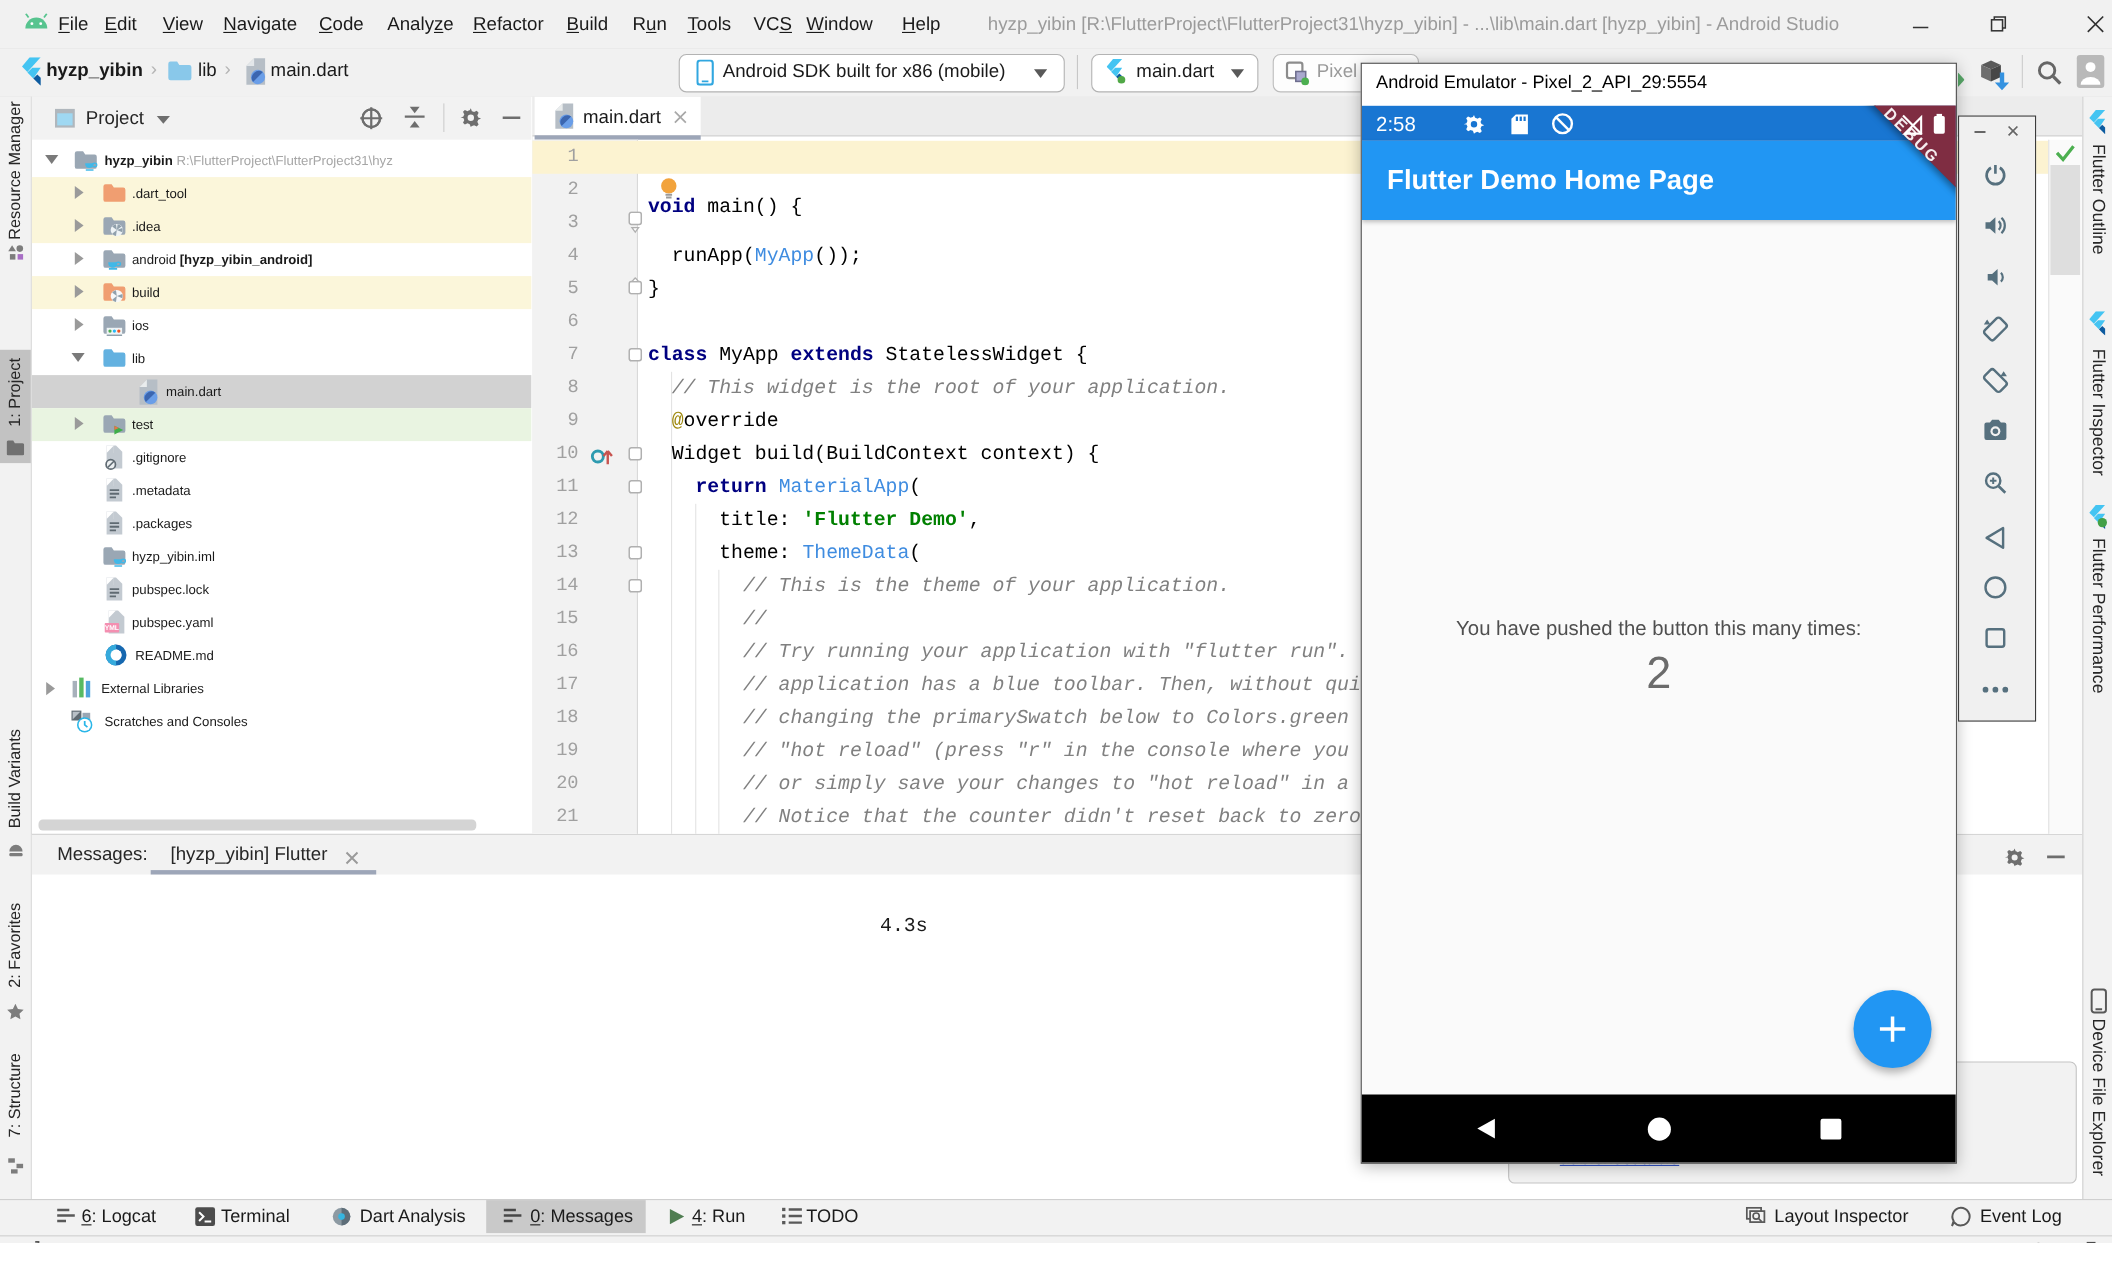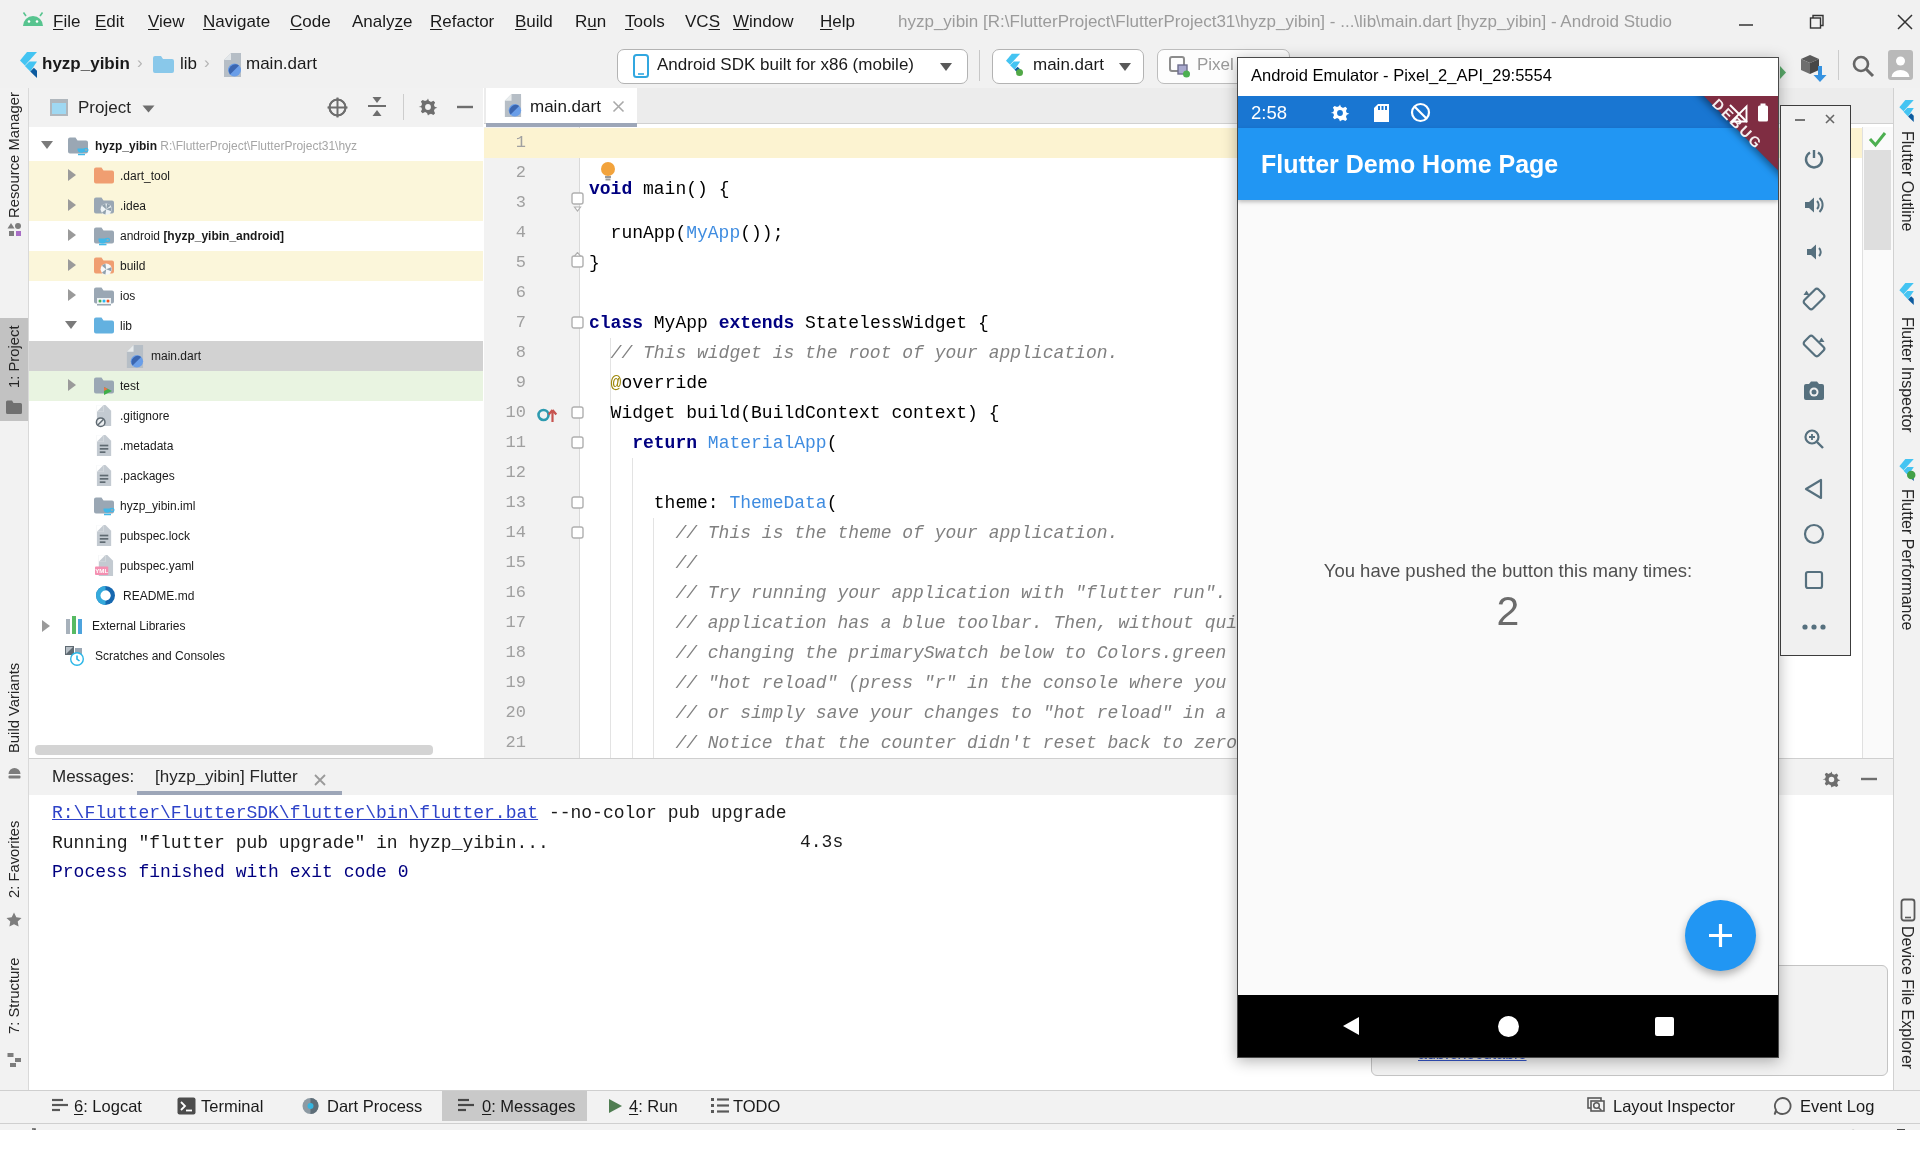--- a/index.html
+++ b/index.html
@@ -392,23 +392,20 @@
       <path d="M2 2 L12 12 M12 2 L2 12" stroke="#9a9a9a" stroke-width="1.8"></path>
     </svg>
 <div class="a" style="left:137px;top:791px;width:205px;height:4px;background:#9da6b8;"></div>
 <svg class="a" style="left:1822px;top:770px" width="19" height="19" viewBox="0 0 24 24">
       <path fill="#6e6e6e" d="M12 8.5 a3.5 3.5 0 1 0 0 7 a3.5 3.5 0 0 0 0-7 z M12 1.8 l1.2 3.1 a7.6 7.6 0 0 1 2.3 1 l3-1.4 2 2 -1.4 3 a7.6 7.6 0 0 1 1 2.3 l3.1 1.2 v0 l-3.1 1.2 a7.6 7.6 0 0 1-1 2.3 l1.4 3 -2 2 -3-1.4 a7.6 7.6 0 0 1-2.3 1 L12 22.2 l-1.2-3.1 a7.6 7.6 0 0 1-2.3-1 l-3 1.4 -2-2 1.4-3 a7.6 7.6 0 0 1-1-2.3 L.8 12 l3.1-1.2 a7.6 7.6 0 0 1 1-2.3 l-1.4-3 2-2 3 1.4 a7.6 7.6 0 0 1 2.3-1 z"></path>
     </svg>
 <svg class="a" style="left:1860px;top:777px" width="18" height="4" viewBox="0 0 18 4">
       <line x1="1" y1="2" x2="17" y2="2" stroke="#6e6e6e" stroke-width="2.4"></line>
     </svg>
 
-<div class="a mono" style="left:52px;top:799px;font-size:18px;line-height:29.5px;white-space:pre;"><span style="color:#2e43c8;text-decoration:underline;">R:\Flutter\FlutterSDK\flutter\bin\flutter.bat</span> --no-color pub upgrade
-Running "flutter pub upgrade" in hyzp_yibin...
-<span style="color:#000080;">Process finished with exit code 0</span></div>
 <div class="a mono" style="left:800px;top:828px;font-size:18px;line-height:29.5px;">4.3s</div>
 
 <div class="a" style="left:484px;top:88px;width:1409px;height:670px;background:#fff;"></div>
 
 <div class="a" style="left:484px;top:88px;width:1409px;height:35px;background:#ececec;border-bottom:1px solid #d1d1d1;"></div>
 <div class="a" style="left:486px;top:88px;width:151px;height:35px;background:#fff;"></div>
 <div class="a" style="left:486px;top:123px;width:151px;height:4px;background:#9da6b8;"></div>
 <svg class="a" style="left:502px;top:93px" width="21" height="25" viewBox="0 0 22 26">
       <path d="M10 1 H20 V25 H3 V8 z" fill="#b6bec6"></path>
       <path d="M10 1 V8 H3 z" fill="#e9eced"></path>
@@ -485,20 +482,21 @@
     </svg>
 
 <div class="codeline" style="top:174px;"><span class="k">void</span> main() {</div>
 <div class="codeline" style="top:218px;">  runApp(<span class="cb">MyApp</span>());</div>
 <div class="codeline" style="top:248px;">}</div>
 <div class="codeline" style="top:338px;"><span class="cm">  // This widget is the root of your application.</span></div>
 <div class="codeline" style="top:308px;"><span class="k">class</span> MyApp <span class="k">extends</span> StatelessWidget {</div>
 <div class="codeline" style="top:368px;">  <span style="color:#9e880d;">@</span>override</div>
 <div class="codeline" style="top:398px;">  Widget build(BuildContext context) {</div>
 <div class="codeline" style="top:428px;">    <span class="k">return</span> <span class="cb">MaterialApp</span>(</div>
+<div class="codeline" style="top:458px;">      title: <span class="s">'Flutter Demo'</span>,</div>
 <div class="codeline" style="top:488px;">      theme: <span class="cb">ThemeData</span>(</div>
 <div class="codeline" style="top:518px;"><span class="cm">        // This is the theme of your application.</span></div>
 <div class="codeline" style="top:548px;"><span class="cm">        //</span></div>
 <div class="codeline" style="top:578px;"><span class="cm">        // Try running your application with "flutter run". You'll see the</span></div>
 <div class="codeline" style="top:608px;"><span class="cm">        // application has a blue toolbar. Then, without quitting the app, try</span></div>
 <div class="codeline" style="top:638px;"><span class="cm">        // changing the primarySwatch below to Colors.green and then invoke</span></div>
 <div class="codeline" style="top:668px;"><span class="cm">        // "hot reload" (press "r" in the console where you ran "flutter run",</span></div>
 <div class="codeline" style="top:698px;"><span class="cm">        // or simply save your changes to "hot reload" in a Flutter IDE).</span></div>
 <div class="codeline" style="top:728px;"><span class="cm">        // Notice that the counter didn't reset back to zero; the application</span></div>
 
@@ -545,21 +543,21 @@
       <rect x="0.5" y="0.5" width="18" height="17" rx="2" fill="#4c4c4c"></rect>
       <path d="M4 5 l4 4 -4 4" stroke="#fff" stroke-width="1.8" fill="none"></path>
       <line x1="9" y1="13.5" x2="15" y2="13.5" stroke="#fff" stroke-width="1.8"></line>
     </svg>
 <div class="a" style="left:201px;top:1097px;font-size:16.5px;">Terminal</div>
 <svg class="a" style="left:301px;top:1097px" width="19" height="18" viewBox="0 0 19 18">
       <circle cx="9.5" cy="9" r="8" fill="#8d9aa3"></circle>
       <path d="M9.5 1 a8 8 0 0 1 0 16 z" fill="#5d6d78"></path>
       <circle cx="9.5" cy="9" r="3" fill="#35b5e0"></circle>
     </svg>
-<div class="a" style="left:327px;top:1097px;font-size:16.5px;">Dart Process</div>
+<div class="a" style="left:327px;top:1097px;font-size:16.5px;">Dart Analysis</div>
 <div class="a" style="left:442px;top:1091px;width:145px;height:30px;background:#c9c9c9;"></div>
 <svg class="a" style="left:457px;top:1097px" width="19" height="17" viewBox="0 0 19 17">
       <line x1="1" y1="3" x2="12" y2="3" stroke="#474747" stroke-width="2.2"></line>
       <line x1="1" y1="8" x2="17" y2="8" stroke="#474747" stroke-width="2.2"></line>
       <line x1="1" y1="13" x2="9" y2="13" stroke="#474747" stroke-width="2.2"></line>
     </svg>
 <div class="a" style="left:482px;top:1097px;font-size:16.5px;"><u>0</u>: Messages</div>
 <svg class="a" style="left:607px;top:1098px" width="17" height="16" viewBox="0 0 17 16">
       <polygon points="2,1 15,8 2,15" fill="#4f7d51"></polygon>
     </svg>

